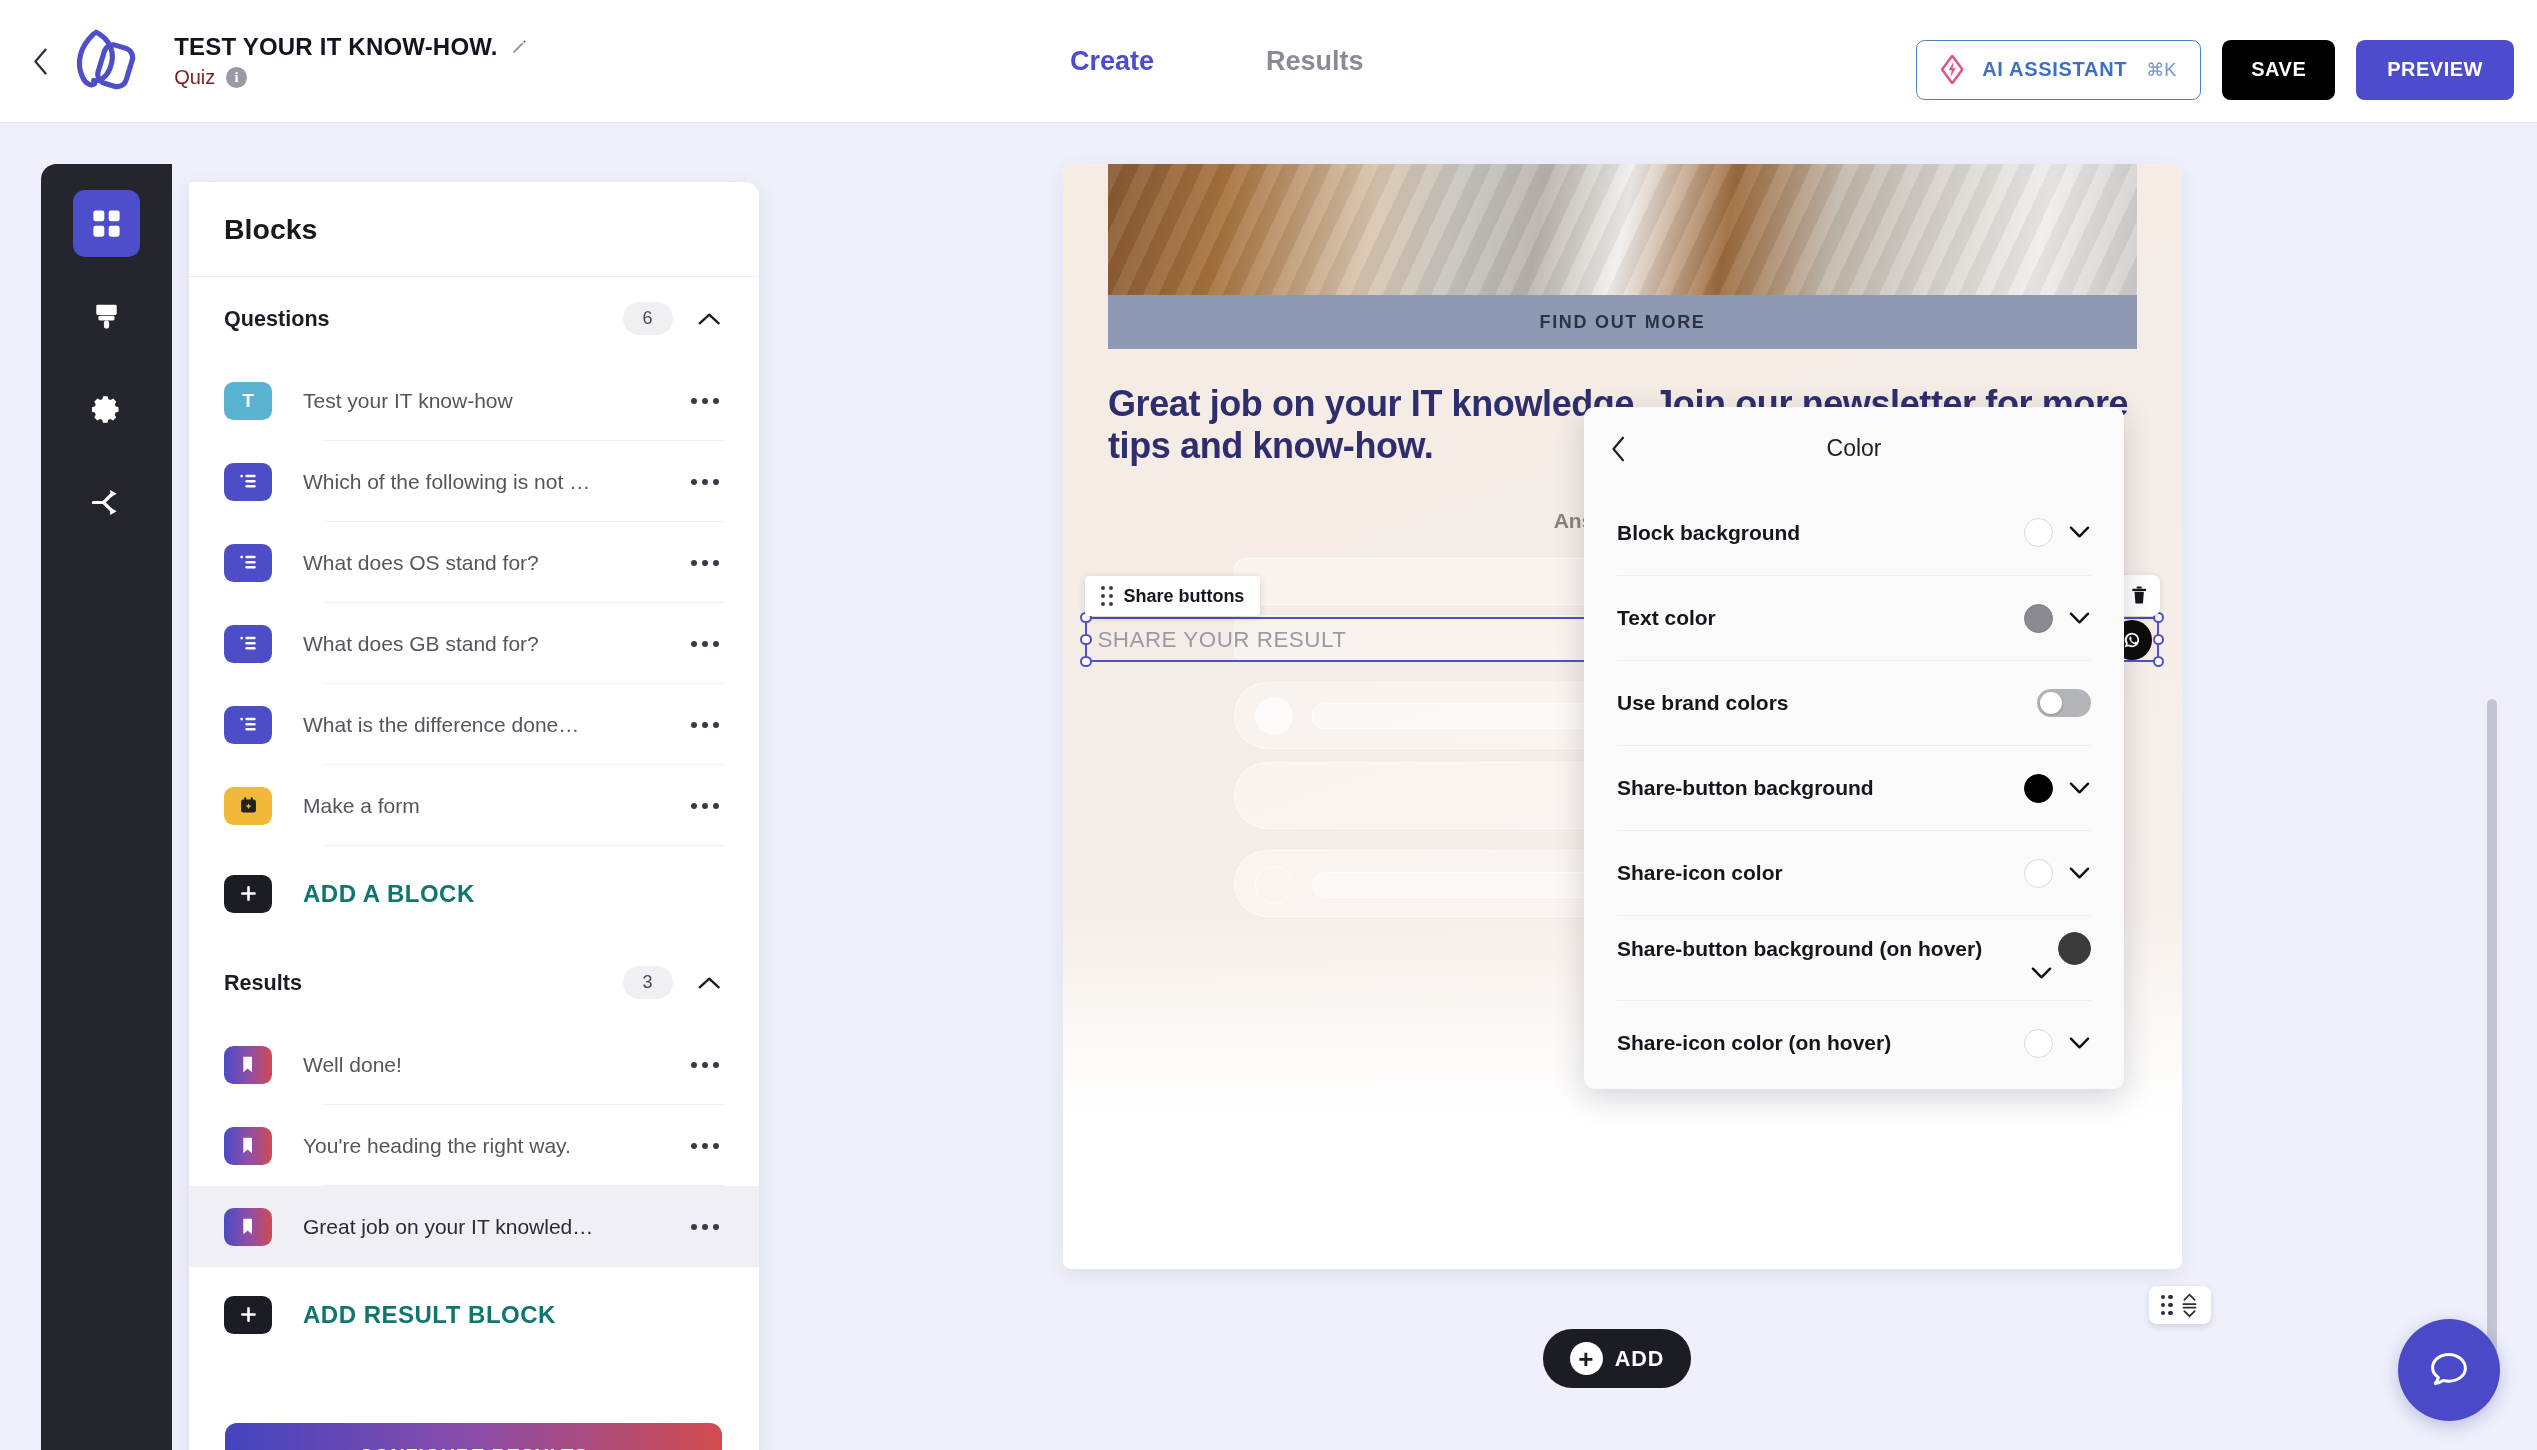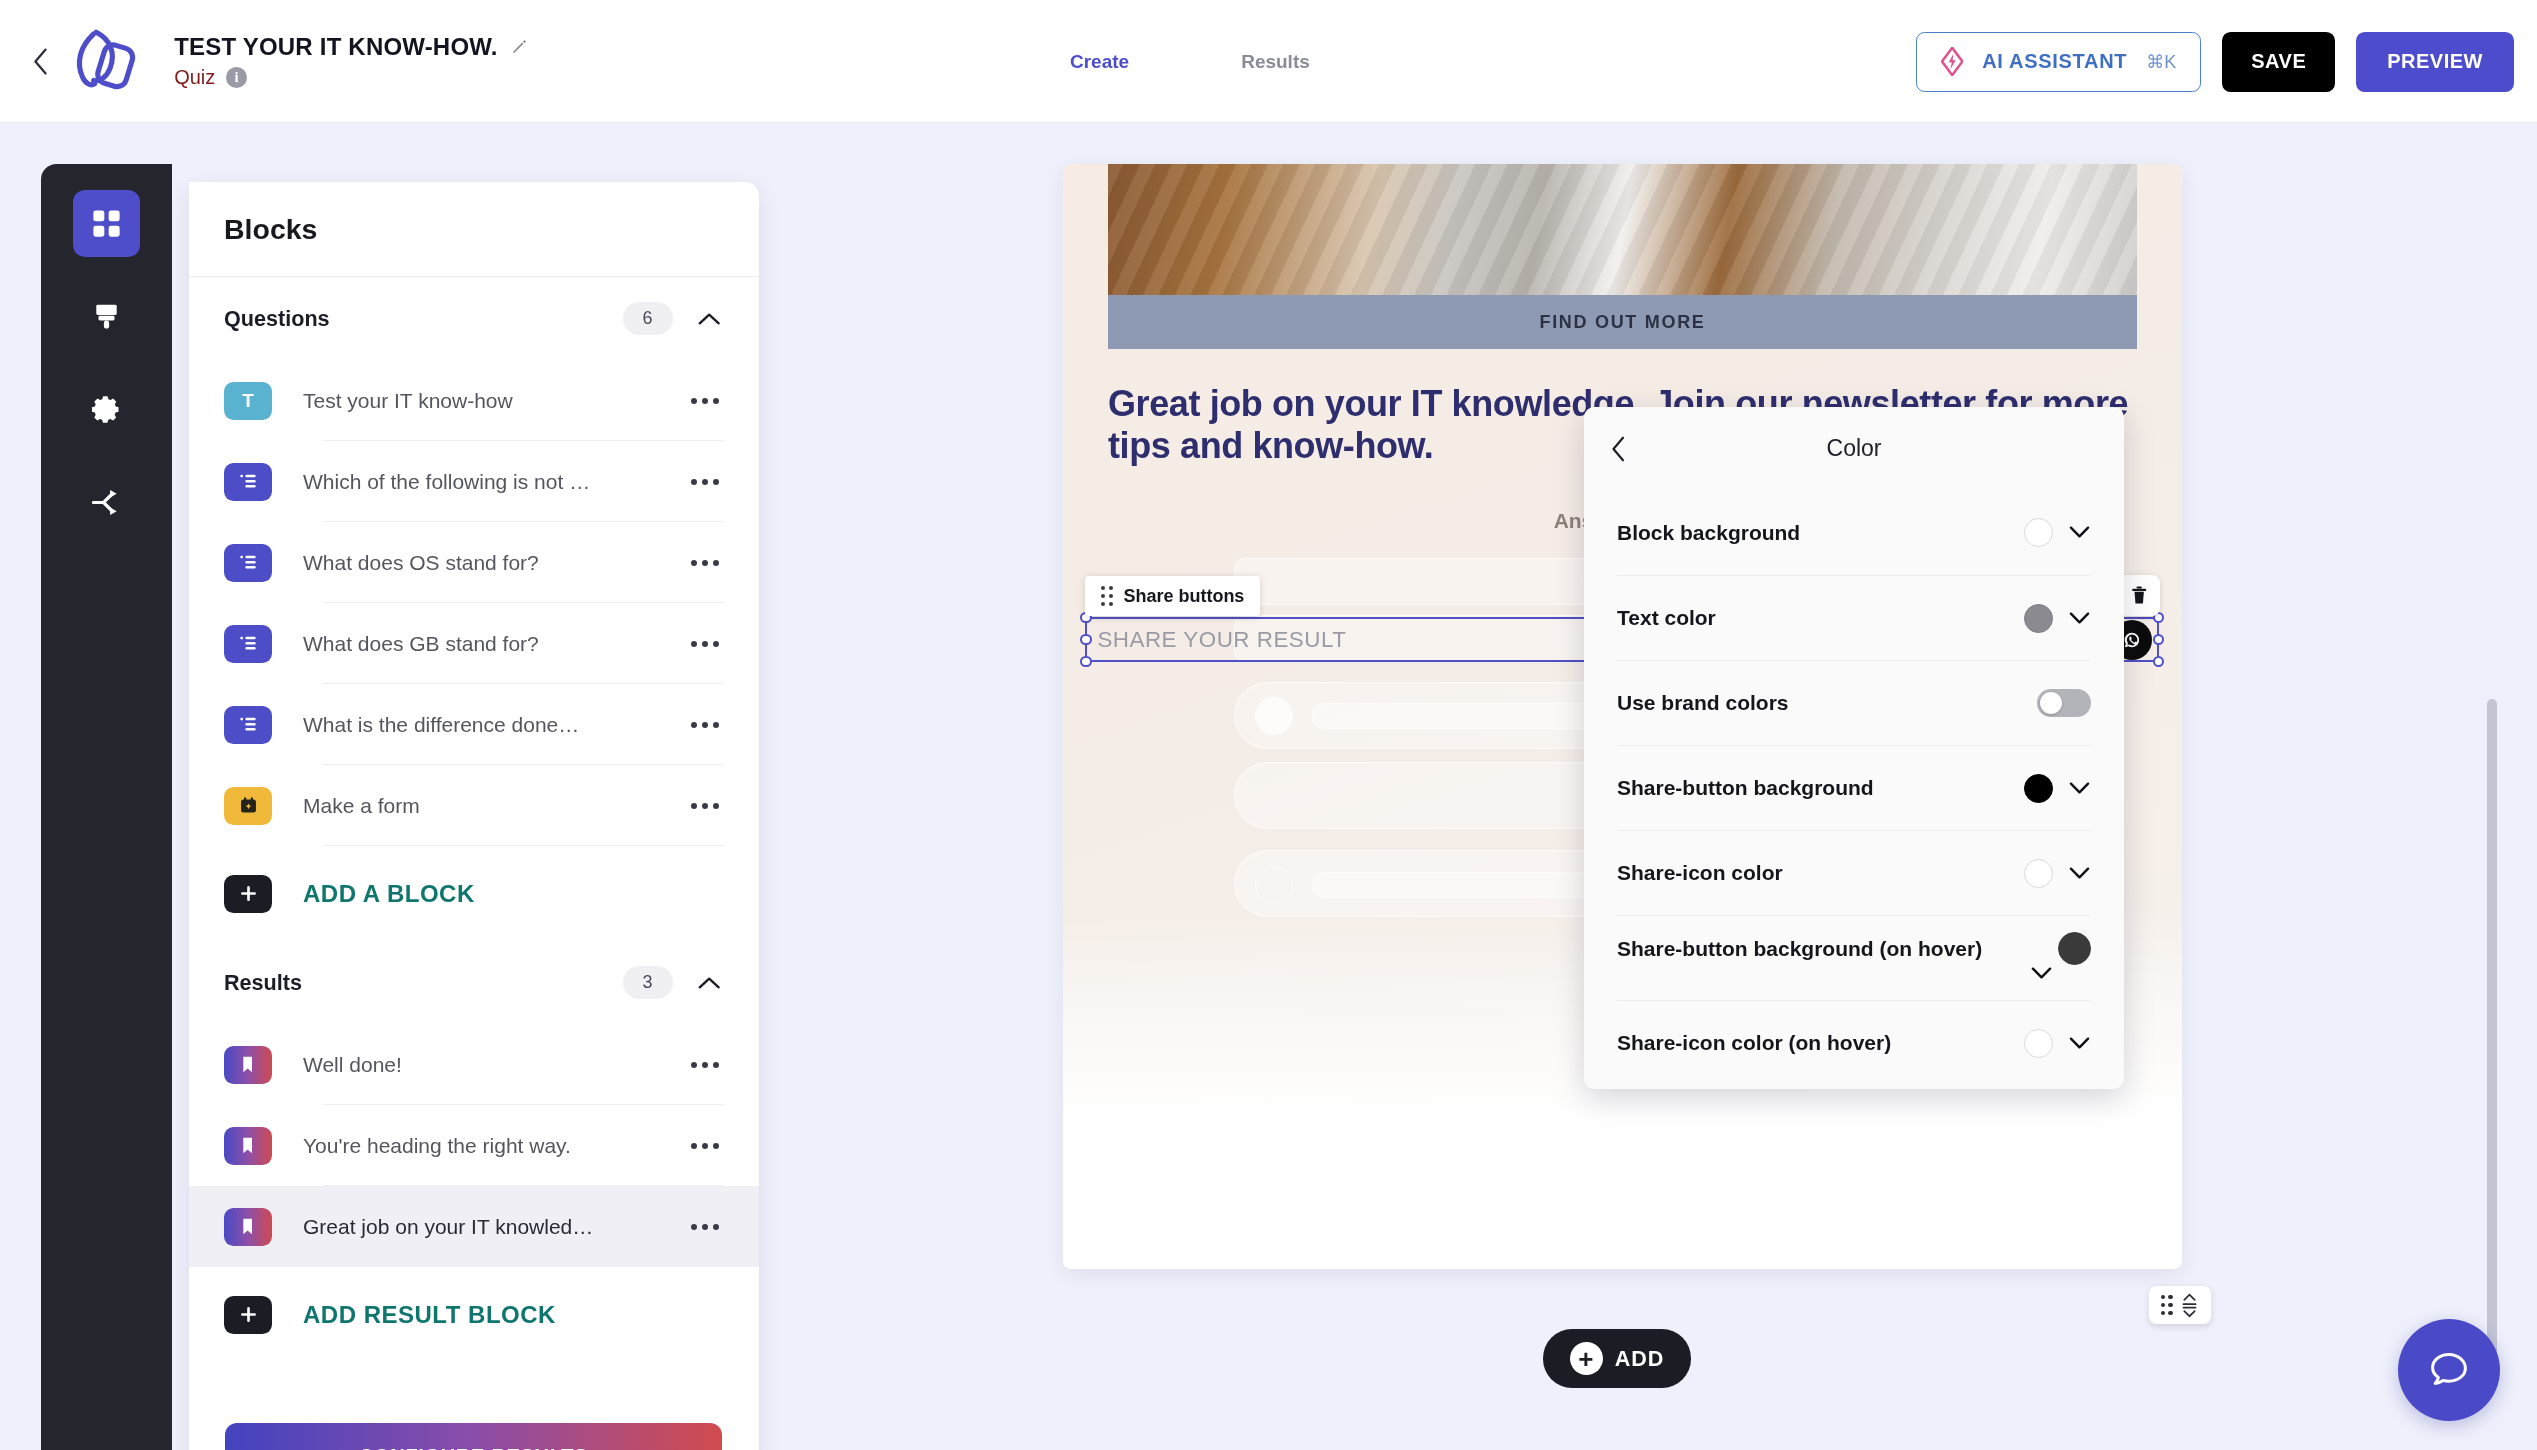--- a/index.html
+++ b/index.html
@@ -39,25 +39,25 @@
     width: 21.6px; height: 21.6px; border-radius: 50%; background: #9a9aa6;
     color: #fff; font-size: 14.7px; font-weight: bold;
     display: flex; align-items: center; justify-content: center;
     font-family: "Liberation Serif", serif; cursor: pointer;
   }
 
   .center-tabs {
     position: absolute; left: 1070px; top: 0; height: 123px;
     display: flex; align-items: center; gap: 112px;
   }
-  .tab-item { font-size: 19px; font-weight: bold; color: #8b8b98; cursor: pointer; }
+  .tab-item { font-size: 27px; font-weight: bold; color: #8b8b98; cursor: pointer; }
   .tab-item.active { color: #4c4ccd; }
 
   .top-actions {
-    position: absolute; right: 24px; top: 0; height: 123px;
+    position: absolute; right: 24px; top: 8px; height: 123px;
     display: flex; align-items: center; gap: 21px;
   }
   .ai-btn {
     height: 60px; padding: 0 24px; border: 1.4px solid #4a7fc9; border-radius: 8.6px;
     background: #fff; display: flex; align-items: center; gap: 19px; cursor: pointer;
   }
   .ai-label { font-size: 20px; font-weight: bold; color: #3f6fc4; letter-spacing: 0.7px; }
   .ai-kbd { font-size: 18px; color: #6f93cf; }
   .save-btn {
     height: 60px; padding: 0 29px; border-radius: 8.6px; background: #000;

